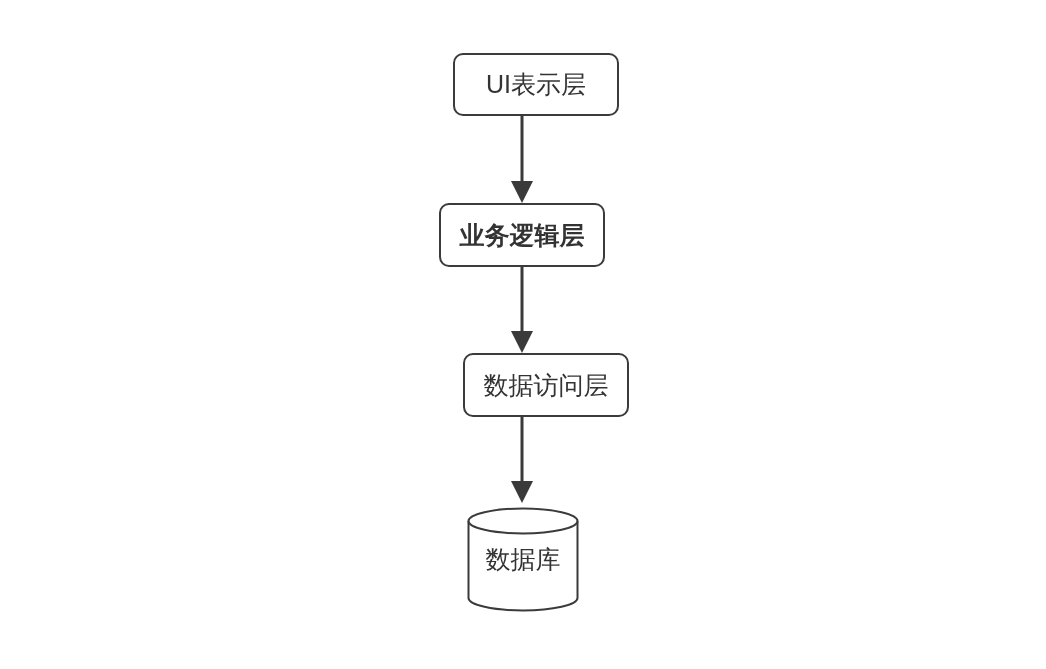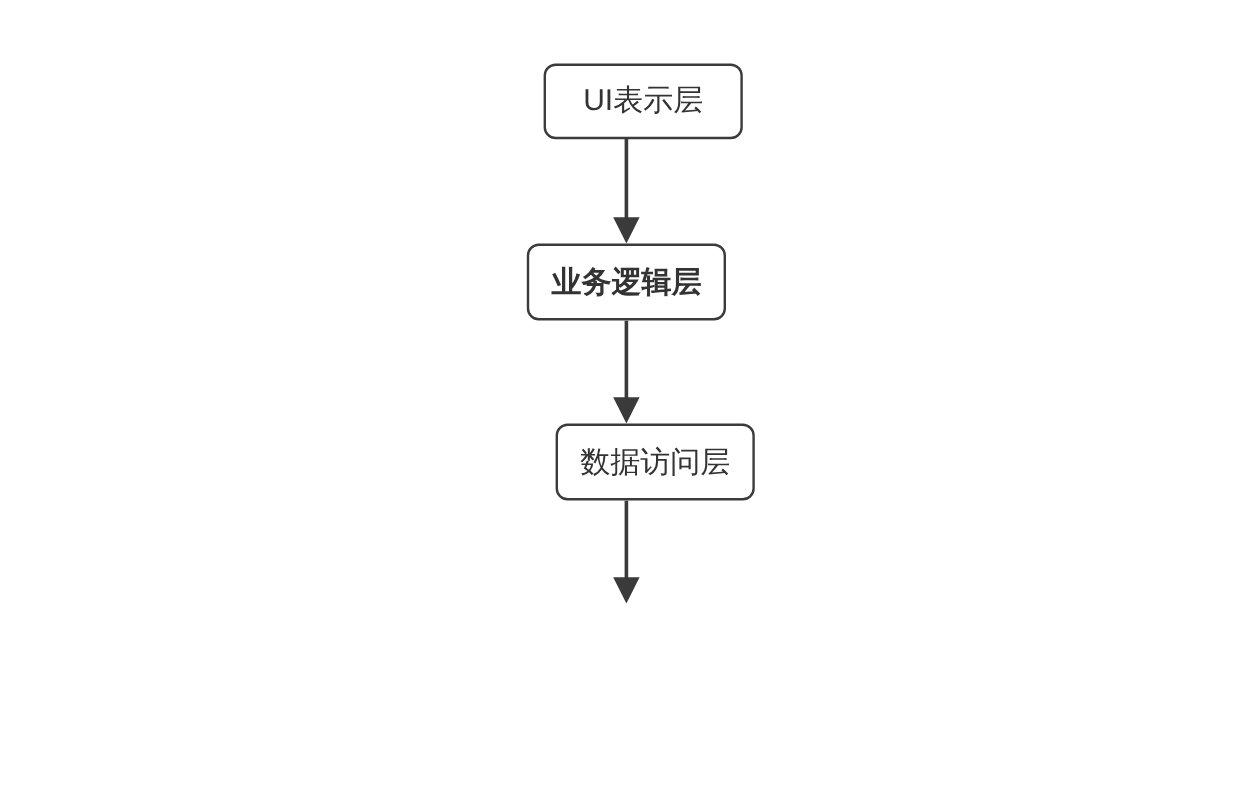--- a/index.html
+++ b/index.html
@@ -82,14 +82,21 @@
 
   <div class="node node-dataacc">
     <span>数据访问层</span>
   </div>
 
   <svg class="arrow arrow-3" width="28" height="86" viewBox="0 0 28 86">
     <line x1="14" y1="0" x2="14" y2="65" stroke="#3a3a3a" stroke-width="3"></line>
     <polygon points="3,64 25,64 14,86" fill="#3a3a3a"></polygon>
   </svg>
 
+  <div class="cylinder-wrap">
+    <svg width="112" height="105" viewBox="0 0 112 105">
+      <path d="M 1.5 14 L 1.5 91 A 54.5 12.5 0 0 0 110.5 91 L 110.5 14" fill="#ffffff" stroke="#3b3b3b" stroke-width="2"></path>
+      <ellipse cx="56" cy="14" rx="54.5" ry="12.5" fill="#ffffff" stroke="#3b3b3b" stroke-width="2"></ellipse>
+    </svg>
+    <div class="cylinder-label">数据库</div>
+  </div>
 
 </div>
 
 </body></html>

